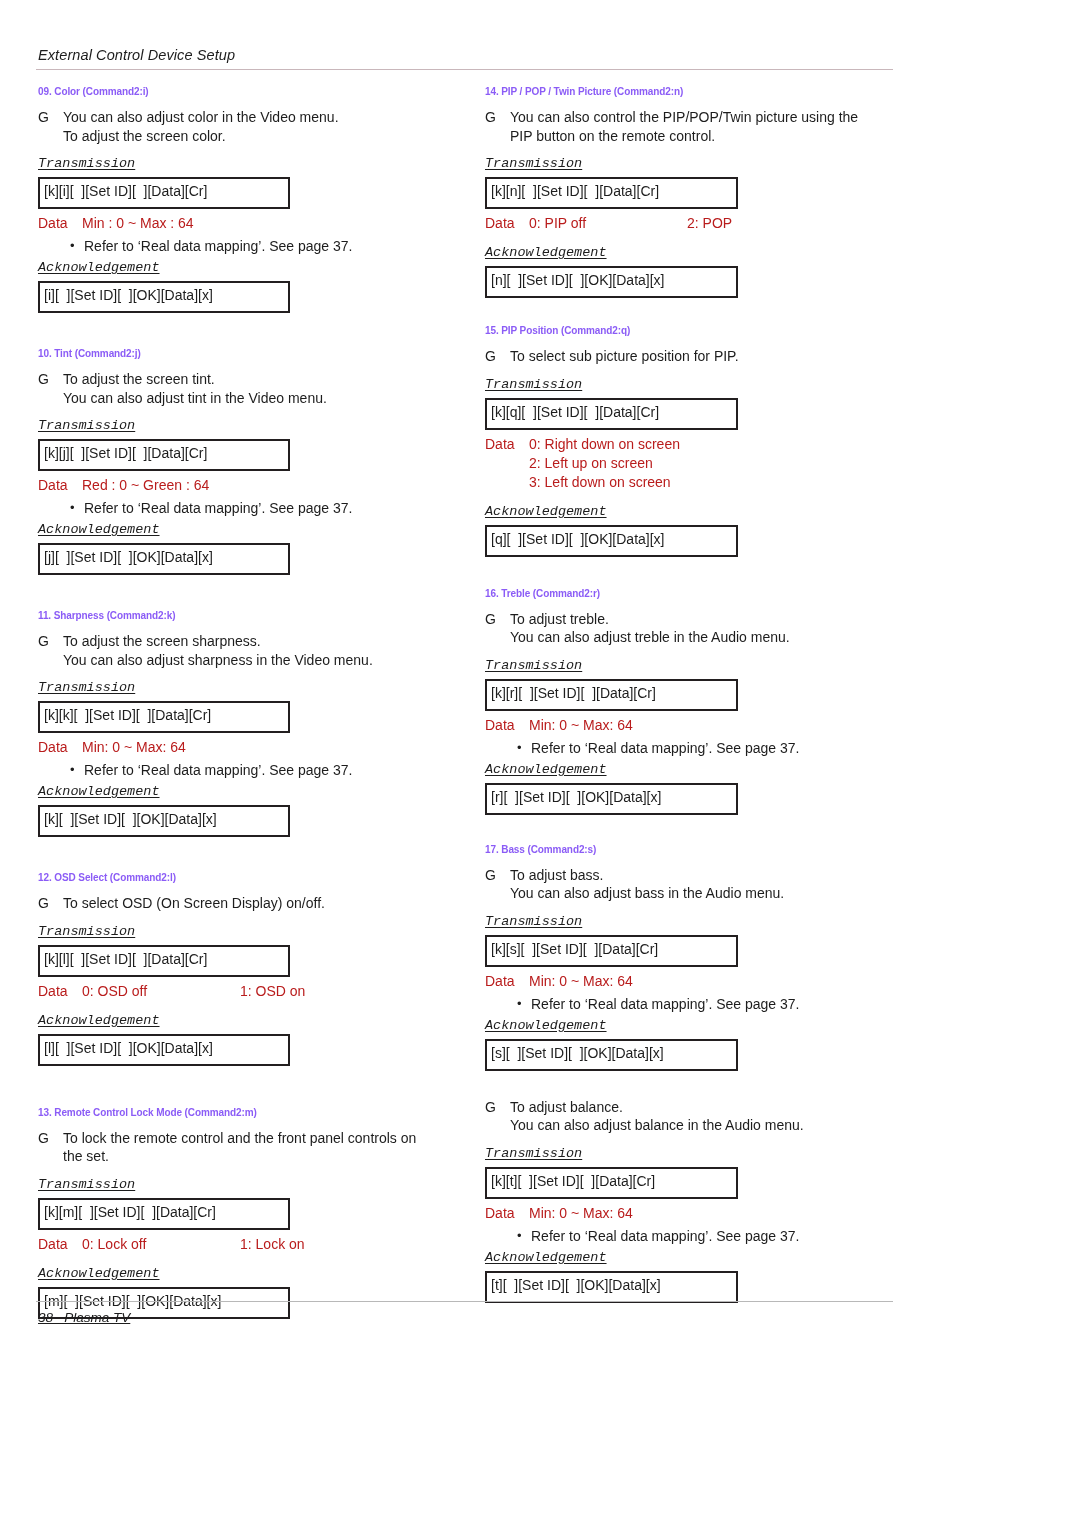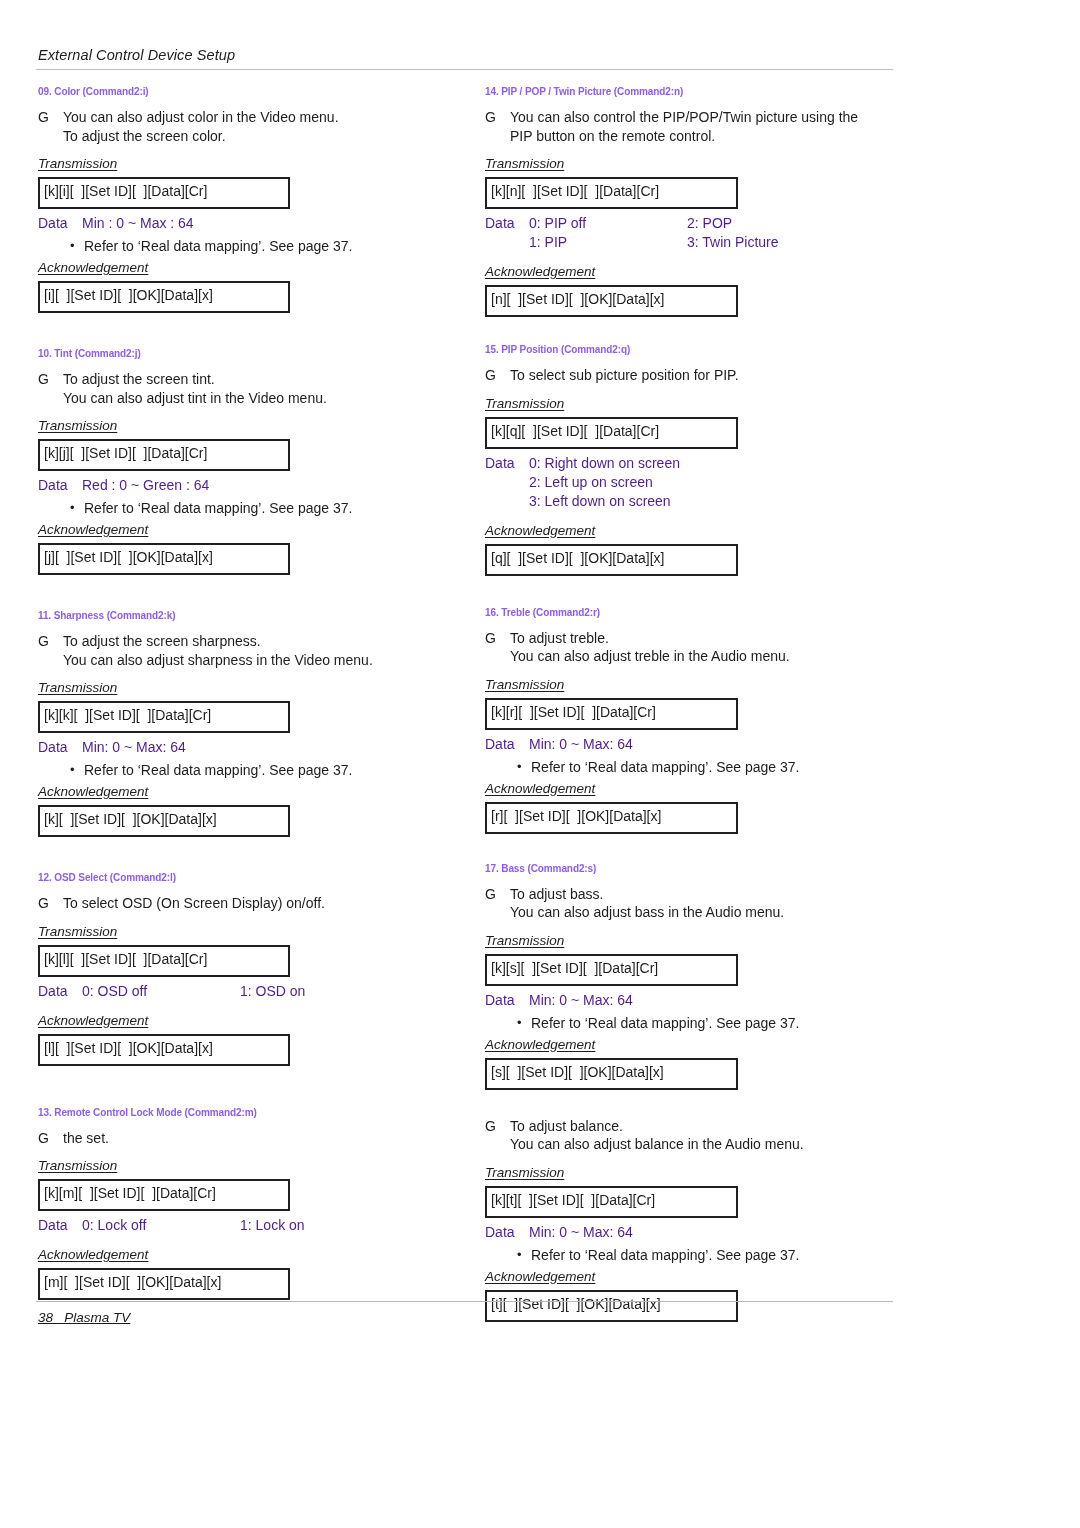--- a/index.html
+++ b/index.html
@@ -94,41 +94,41 @@
 
   .label-ul {
     font-style: italic;
     font-size: 13.5px;
     color: #1d1d1d;
     text-decoration: underline;
     text-underline-offset: 2px;
     margin: 0 0 3px 0;
     display: inline-block;
   }
-  .label-wrap { margin: 0 0 3px 0; }
+  .label-wrap { margin: 0 0 3px 0; font-family: Liberation Mono, monospace; }
 
   .cmd-box {
     border: 2px solid #231f20;
     height: 32px;
     line-height: 25px;
     font-size: 14px;
     padding-left: 4px;
     color: #1d1d1d;
     box-sizing: border-box;
     white-space: pre;
     margin: 0 0 5px 0;
   }
   .cmd-box.w-left  { width: 252px; }
   .cmd-box.w-right { width: 253px; }
 
   .data-line {
     position: relative;
     font-size: 14px;
     line-height: 19px;
-    color: #4c1d95;
+    color: #b91c1c;
     margin: 0 0 3px 0;
     padding-left: 44px;
     white-space: pre;
   }
   .data-line .dlabel {
     position: absolute;
     left: 0;
     top: 0;
   }
   .data-line .dcol2 {
@@ -252,20 +252,21 @@
           </div>
           <div class="gap-sm"></div>
           <div class="label-wrap"><span class="label-ul">Acknowledgement</span></div>
           <div class="cmd-box w-left">[l][  ][Set ID][  ][OK][Data][x]</div>
         </div>
         <div style="height: 36px;"></div>
         <div class="section">
           <div class="sec-title">13. Remote Control Lock Mode (Command2:m)</div>
           <div class="desc">
             <span class="gmark">G</span>
+            <span class="line">To lock the remote control and the front panel controls on</span>
             <span class="line">the set.</span>
           </div>
           <div class="label-wrap"><span class="label-ul">Transmission</span></div>
           <div class="cmd-box w-left">[k][m][  ][Set ID][  ][Data][Cr]</div>
           <div class="data-rows">
             <div class="data-line"><span class="dlabel">Data</span><span>0: Lock off</span><span class="dcol2">1: Lock on</span></div>
           </div>
           <div class="gap-sm"></div>
           <div class="label-wrap"><span class="label-ul">Acknowledgement</span></div>
           <div class="cmd-box w-left">[m][  ][Set ID][  ][OK][Data][x]</div>
@@ -276,21 +277,20 @@
           <div class="sec-title">14. PIP / POP / Twin Picture (Command2:n)</div>
           <div class="desc justify">
             <span class="gmark">G</span>
             <span class="line j">You can also control the PIP/POP/Twin picture using the</span>
             <span class="line">PIP button on the remote control.</span>
           </div>
           <div class="label-wrap"><span class="label-ul">Transmission</span></div>
           <div class="cmd-box w-right">[k][n][  ][Set ID][  ][Data][Cr]</div>
           <div class="data-rows">
             <div class="data-line"><span class="dlabel">Data</span><span>0: PIP off</span><span class="dcol2">2: POP</span></div>
-            <div class="data-line"><span>1: PIP</span><span class="dcol2">3: Twin Picture</span></div>
           </div>
           <div class="gap-sm"></div>
           <div class="label-wrap"><span class="label-ul">Acknowledgement</span></div>
           <div class="cmd-box w-right">[n][  ][Set ID][  ][OK][Data][x]</div>
         </div>
         <div style="height: 22px;"></div>
         <div class="section">
           <div class="sec-title">15. PIP Position (Command2:q)</div>
           <div class="desc">
             <span class="gmark">G</span>

